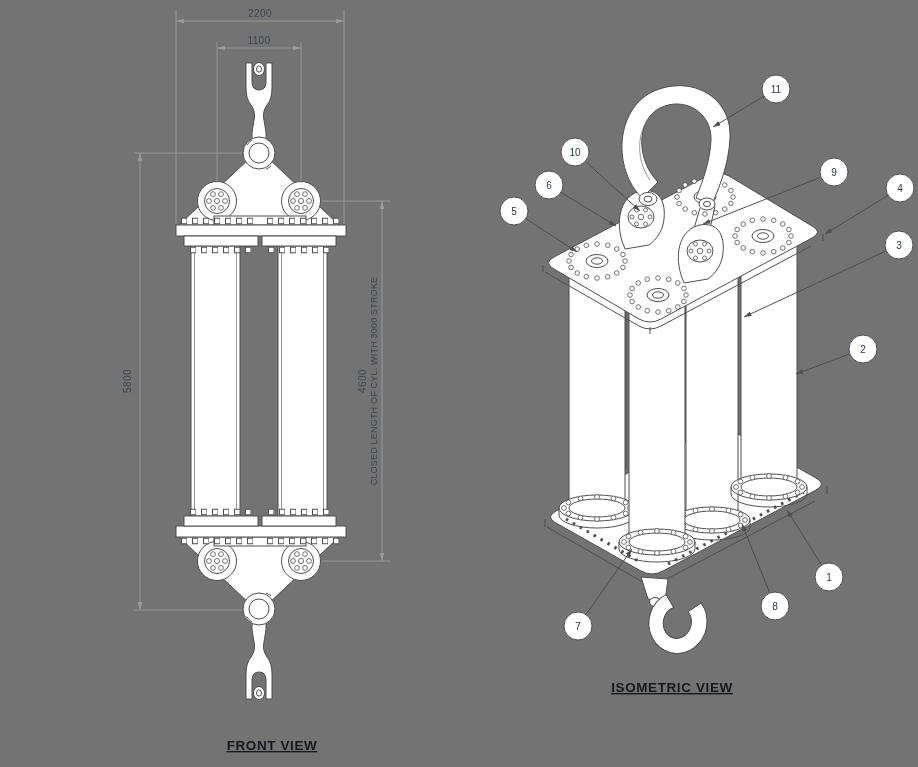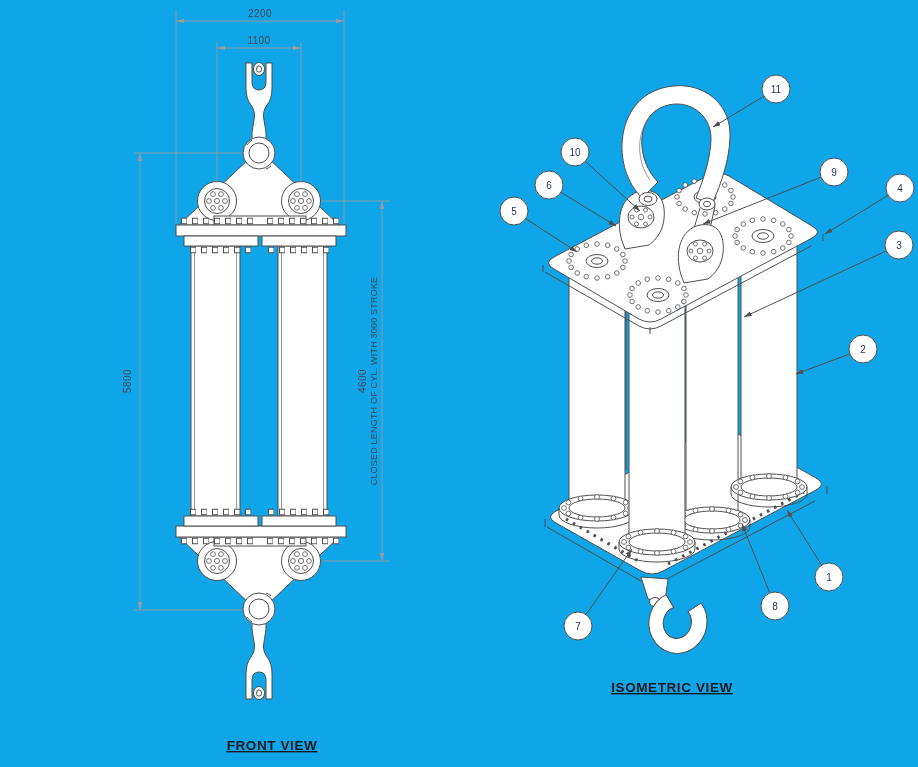--- a/index.html
+++ b/index.html
@@ -1,17 +1,17 @@
 <!DOCTYPE html>
 <html><head>
 <meta charset="utf-8">
 <style>
   html,body{margin:0;padding:0;background:#ffffff;}
   .sheet{
-    position:relative;width:918px;height:767px;background:#0ea5e9;
+    position:relative;width:918px;height:767px;background:#737373;
     font-family:"Liberation Sans",sans-serif;overflow:hidden;
   }
   svg{position:absolute;left:0;top:0;}
   .edge{stroke:#4f4f4f;stroke-width:1;fill:none;}
   .edgef{stroke:#4f4f4f;stroke-width:1;fill:#ffffff;}
   .thin{stroke:#6a6a6a;stroke-width:0.7;fill:none;}
   .dim{stroke:#9b9b9b;stroke-width:0.9;fill:none;}
   .dimtext{fill:#3d4654;font-size:10px;letter-spacing:0.4px;}
   .notetext{fill:#3d4654;font-size:9px;letter-spacing:0.2px;}
   .title{fill:#15181c;font-size:13.5px;font-weight:bold;letter-spacing:0.6px;text-decoration:underline;}

